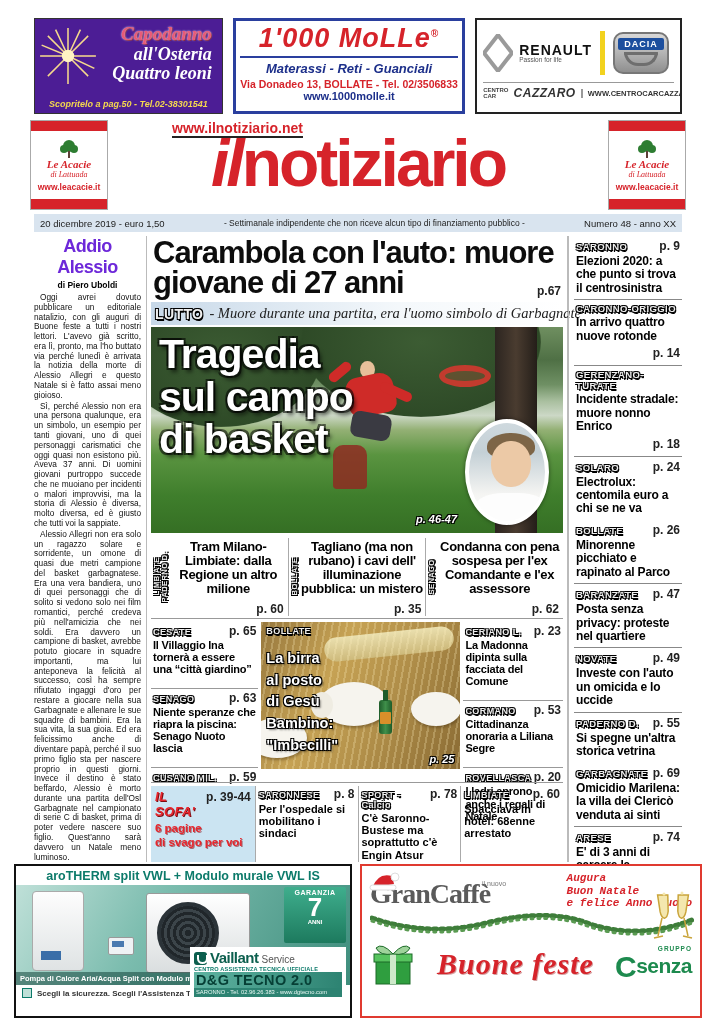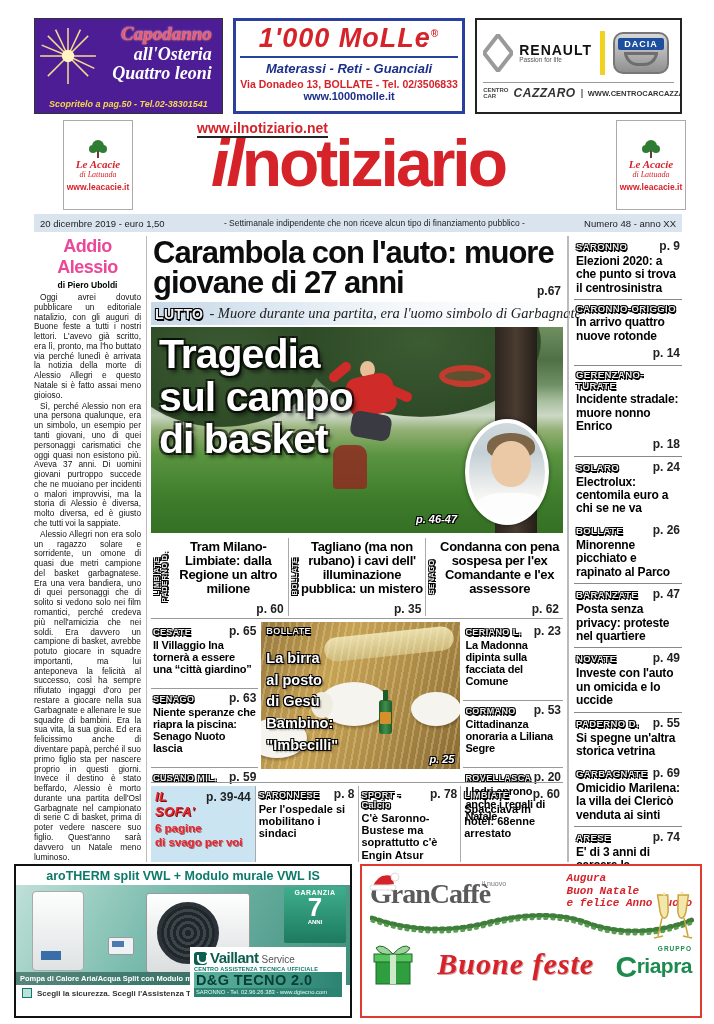--- a/index.html
+++ b/index.html
@@ -38,39 +38,39 @@
   .dacia-shield { width:56px; height:42px; background:linear-gradient(180deg,#d8d8d8,#8f8f8f); border-radius:10px; border:2px solid #777; display:flex; flex-direction:column; align-items:center; justify-content:flex-start; padding-top:4px;}
   .dacia-name { background:#1d4f9e; color:#fff; font-weight:900; font-size:9px; padding:1px 6px; border-radius:2px; letter-spacing:1px;}
   .dacia-grille { width:34px; height:14px; border:3px solid #6e6e6e; border-radius:0 0 14px 14px; margin-top:2px;}
   .caz-bottom { display:flex; align-items:center; gap:5px; border-top:1px solid #999; padding-top:3px; }
   .caz-centro { font-size:6px; font-weight:bold; color:#444; line-height:1; }
   .caz-name { font-size:12px; font-weight:900; color:#333; letter-spacing:.5px; font-style:italic;}
   .caz-site { font-size:7.5px; font-weight:900; color:#333; border-left:2px solid #999; padding-left:5px;}
 
   
   .masthead { position:absolute; top:120px; left:30px; width:656px; height:90px; display:flex; align-items:stretch; gap:4px; }
-  .acacie { width:70px; border:1px solid #aaa; display:flex; flex-direction:row;margin-left:33px; }
+  .acacie { width:78px; border:1px solid #aaa; display:flex; flex-direction:column; }
   .acacie .redbar { height:10px; background:#d6232a; }
   .acacie .mid { flex:1; display:flex; flex-direction:column; align-items:center; justify-content:center; }
   .acacie-name { font-family:"Liberation Serif",serif; font-style:italic; font-weight:bold; color:#d6232a; font-size:11px; line-height:1; text-align:center;}
   .acacie-sub { font-family:"Liberation Serif",serif; font-style:italic; color:#d6232a; font-size:8px; }
   .acacie-site { color:#d6232a; font-weight:bold; font-size:8.5px; margin-top:3px; }
   .logo-wrap { flex:1; position:relative; text-align:center; }
   .logo-site { position:absolute; top:0px; left:60px; color:#d6232a; font-weight:bold; font-size:14px; border-bottom:2px solid #222; padding-bottom:0px;}
   .logo-main { margin-top:10px; color:#d6232a; font-weight:900; font-size:66px; letter-spacing:-3px; line-height:1; }
   .logo-main .il { font-style:italic; }
 
   
   .dateline { position:absolute; top:214px; left:34px; width:648px; height:18px; background:#d9e4ef; display:flex; align-items:center; justify-content:space-between; padding:0 6px; font-size:9.5px; color:#222; }
   .dateline .dl-c { font-size:8.5px; }
 
   
   .main { position:absolute; top:236px; left:34px; width:648px; height:626px; display:flex; }
   .editorial { width:114px; padding-right:5px; }
-  .editorial h1 { font-size:18px; font-weight:bold; color:#ec4899; text-align:center; letter-spacing:-0.5px; }
+  .editorial h1 { font-size:18px; font-weight:bold; color:#6d28d9; text-align:center; letter-spacing:-0.5px; }
   .editorial .byline { font-size:8.5px; font-weight:bold; text-align:center; margin:2px 0 3px; }
   .editorial p { font-size:8.3px; line-height:1.18; text-align:justify; text-indent:6px; color:#111; margin-bottom:1px; }
 
   .center { width:422px; border-left:1px solid #bbb; border-right:1px solid #bbb; padding:0 4px; display:flex; flex-direction:column; }
   .headline { position:relative; padding:2px 2px 4px; }
   .headline h2 { font-size:31px; line-height:.97; font-weight:900; letter-spacing:-1px; color:#0d0d0d; }
   .headline .pageref { position:absolute; right:2px; bottom:4px; }
   .kicker { height:24px; background:linear-gradient(90deg,#c7d8e8,#f4f8fb 60%,#fff); display:flex; align-items:center; gap:6px; padding:0 4px; }
   .kicker .bubble { font-size:14px;text-align:center; }
   .kicker-text { font-family:"Liberation Serif",serif; font-style:italic; font-size:14.5px; color:#222; white-space:nowrap; }
@@ -630,19 +630,19 @@
       <div class="gc-bottom">
         <svg width="46" height="44" viewBox="0 0 46 44">
           <rect x="6" y="18" width="34" height="24" fill="#2f9e3f" stroke="#1c6b28"></rect>
           <rect x="4" y="12" width="38" height="8" fill="#57c45f" stroke="#1c6b28"></rect>
           <rect x="20" y="12" width="6" height="30" fill="#cde9c9"></rect>
           <path d="M23 12 Q12 0 6 6 Q10 14 23 12 Q34 0 40 6 Q36 14 23 12" fill="#9fd39b" stroke="#1c6b28"></path>
         </svg>
         <span class="gc-feste">Buone feste</span>
         <div class="gc-casatua">
           <div class="gc-gruppo">GRUPPO</div>
-          <div class="gc-casa-name"><span class="gc-casa-c">C</span><span>riapra</span></div>
+          <div class="gc-casa-name"><span class="gc-casa-c">C</span><span>senza</span></div>
         </div>
       </div>
     </div>
   </footer>
 
 </div>
 
 </body></html>

